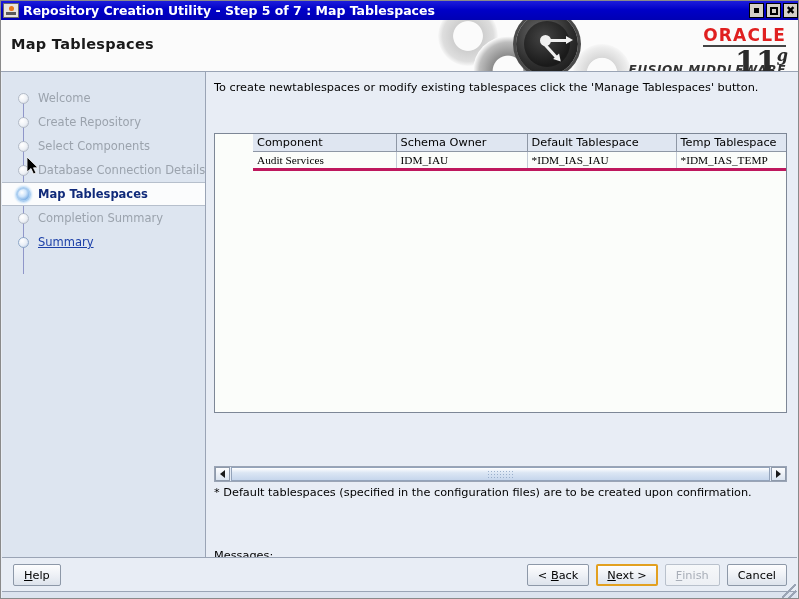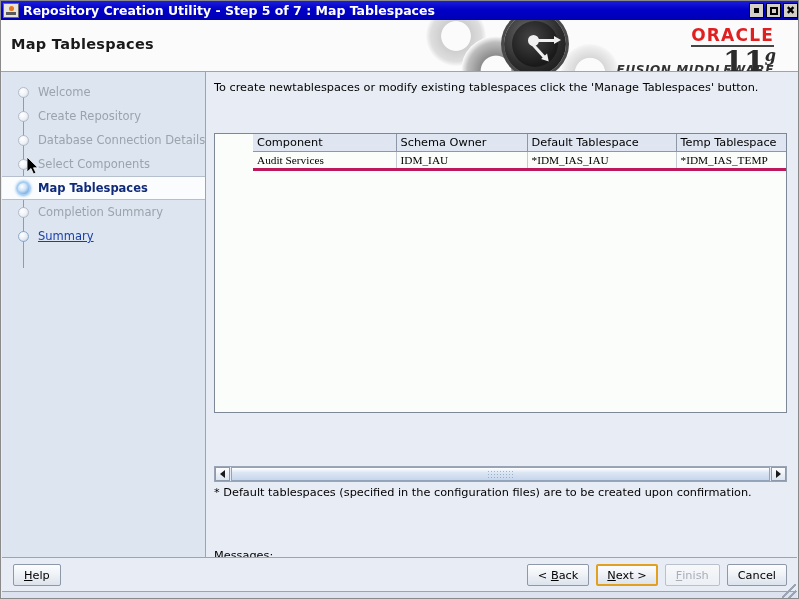--- a/index.html
+++ b/index.html
@@ -110,21 +110,21 @@
     position: absolute;
     left: 10px; top: 16px;
     font-size: 14.5px;
     font-weight: bold;
     color: #1a1a1a;
     font-family: "DejaVu Sans", sans-serif;
     letter-spacing: 0.3px;
   }
   .banner-art {
     position: absolute;
-    right: 12px; top: 0;
+    right: 0; top: 0;
     width: 380px;
     height: 42px;
   }
   .oracle-logo {
     position: absolute;
     right: 12px;
     top: 7px;
     width: 190px;
     text-align: right;
   }
@@ -249,21 +249,21 @@
     position: absolute;
     left: 1px; top: 71px;
     width: 204px;
     height: 485px;
     background: #dde5f0;
     border-right: 1px solid #9aa4b5;
     box-sizing: border-box;
   }
   .steps {
     position: relative;
-    margin-top: 8px;
+    margin-top: 14px;
   }
   .step-line {
     position: absolute;
     left: 21px; top: 8px;
     width: 1px;
     height: 180px;
     background: #8f96c9;
   }
   .step {
     position: relative;
@@ -627,28 +627,28 @@
         <span class="step-bullet">
             <span class="dot done"></span>
           </span>
         <span class="step-label done">Create Repository</span>
       </div>
 
       <div class="step">
         <span class="step-bullet">
             <span class="dot done"></span>
           </span>
-        <span class="step-label done">Database Connection Details</span>
+        <span class="step-label done">Select Components</span>
       </div>
 
       <div class="step">
         <span class="step-bullet">
             <span class="dot done"></span>
           </span>
-        <span class="step-label done">Select Components</span>
+        <span class="step-label done">Database Connection Details</span>
       </div>
 
 
       <div class="step current">
         <span class="step-bullet">
             <span class="dot current"></span>
           </span>
         <span class="step-label current">Map Tablespaces</span>
       </div>
 

